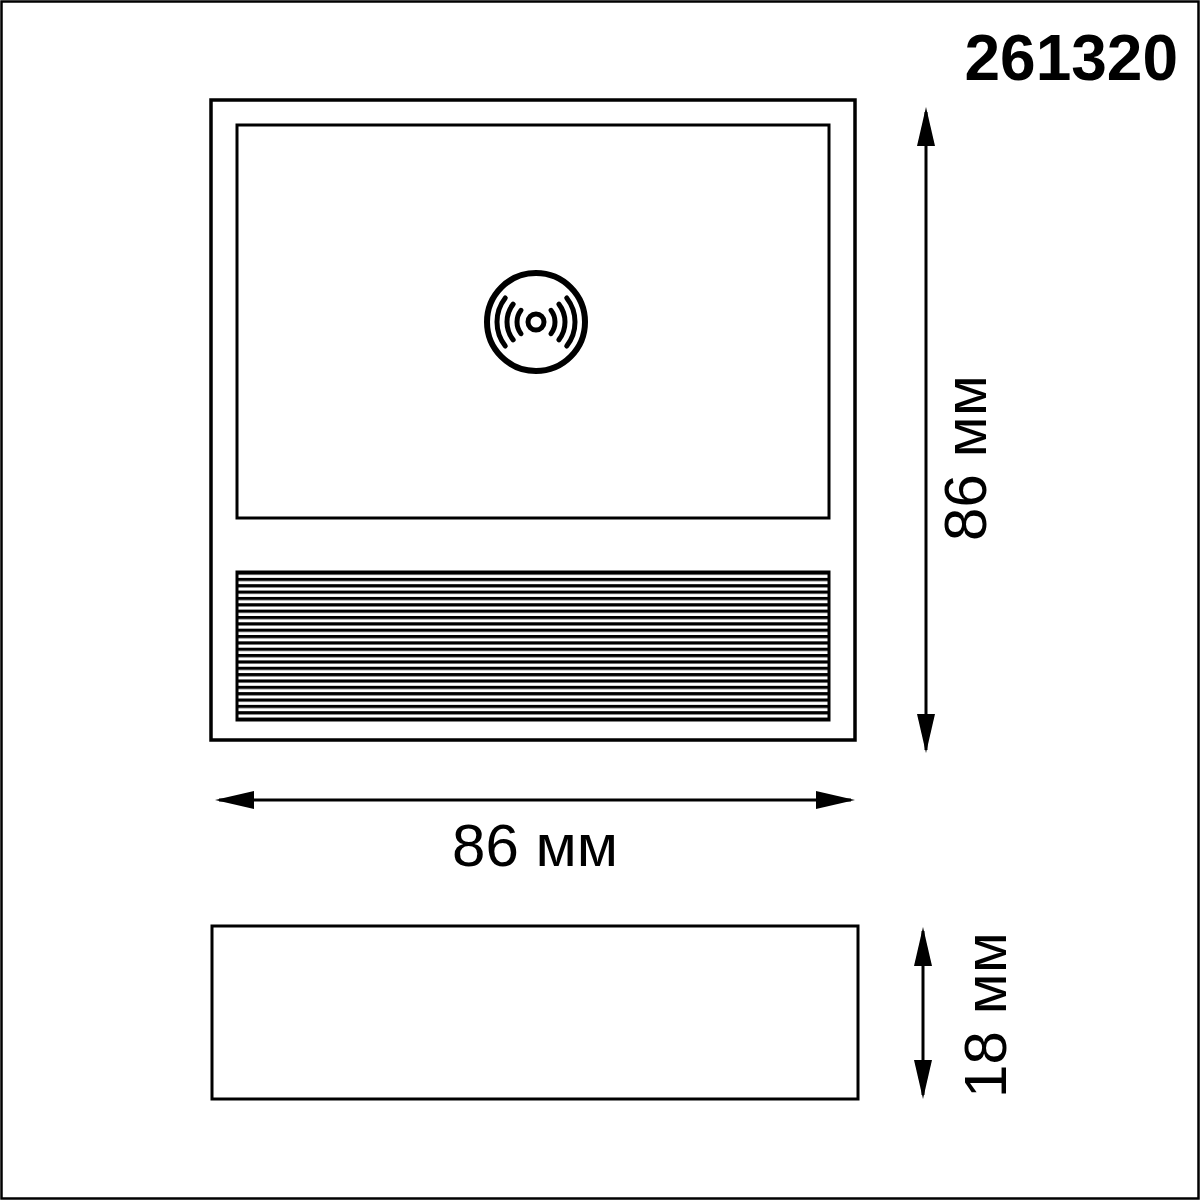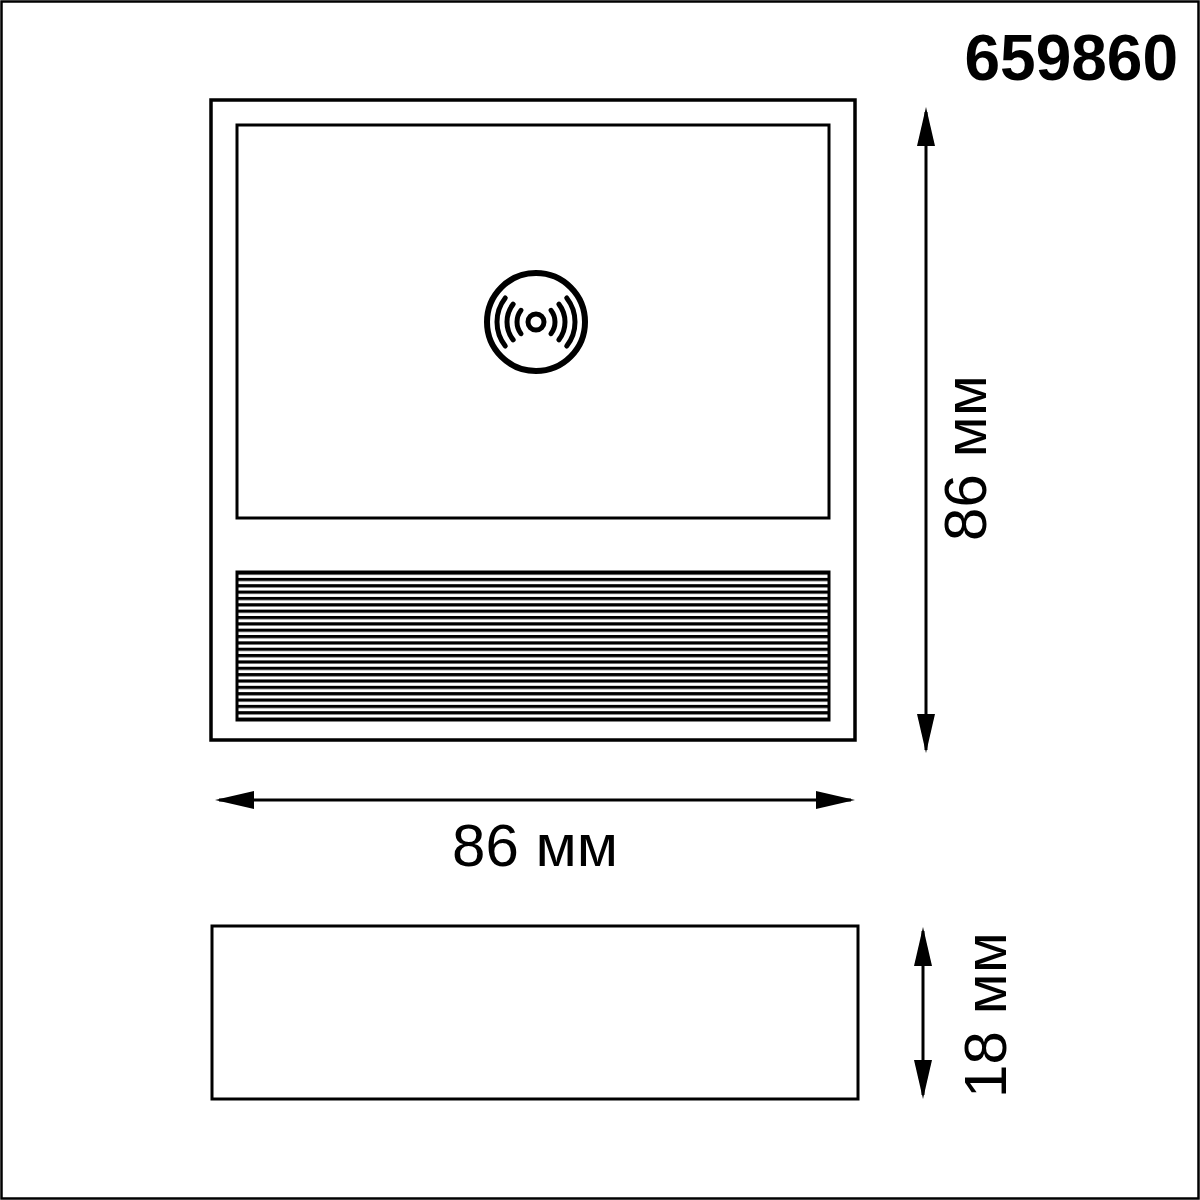--- a/index.html
+++ b/index.html
@@ -34,21 +34,21 @@
     font-family: "Liberation Sans", sans-serif;
     font-size: 60px;
     fill: #000000;
   }
 </style>
 </head>
 <body>
 
 <div class="page">
 
-  <div class="part-number">659860</div>
+  <div class="part-number">261320</div>
 
   <svg class="drawing" width="1200" height="1200" viewBox="0 0 1200 1200">
 
     <defs>
       <pattern id="grillePattern" patternUnits="userSpaceOnUse" width="10" height="6.35">
         <rect x="0" y="0" width="10" height="3.2" fill="#000000"></rect>
       </pattern>
     </defs>
 
     <rect x="1.5" y="1.5" width="1197" height="1197" fill="none" stroke="#000000" stroke-width="2.5"></rect>

